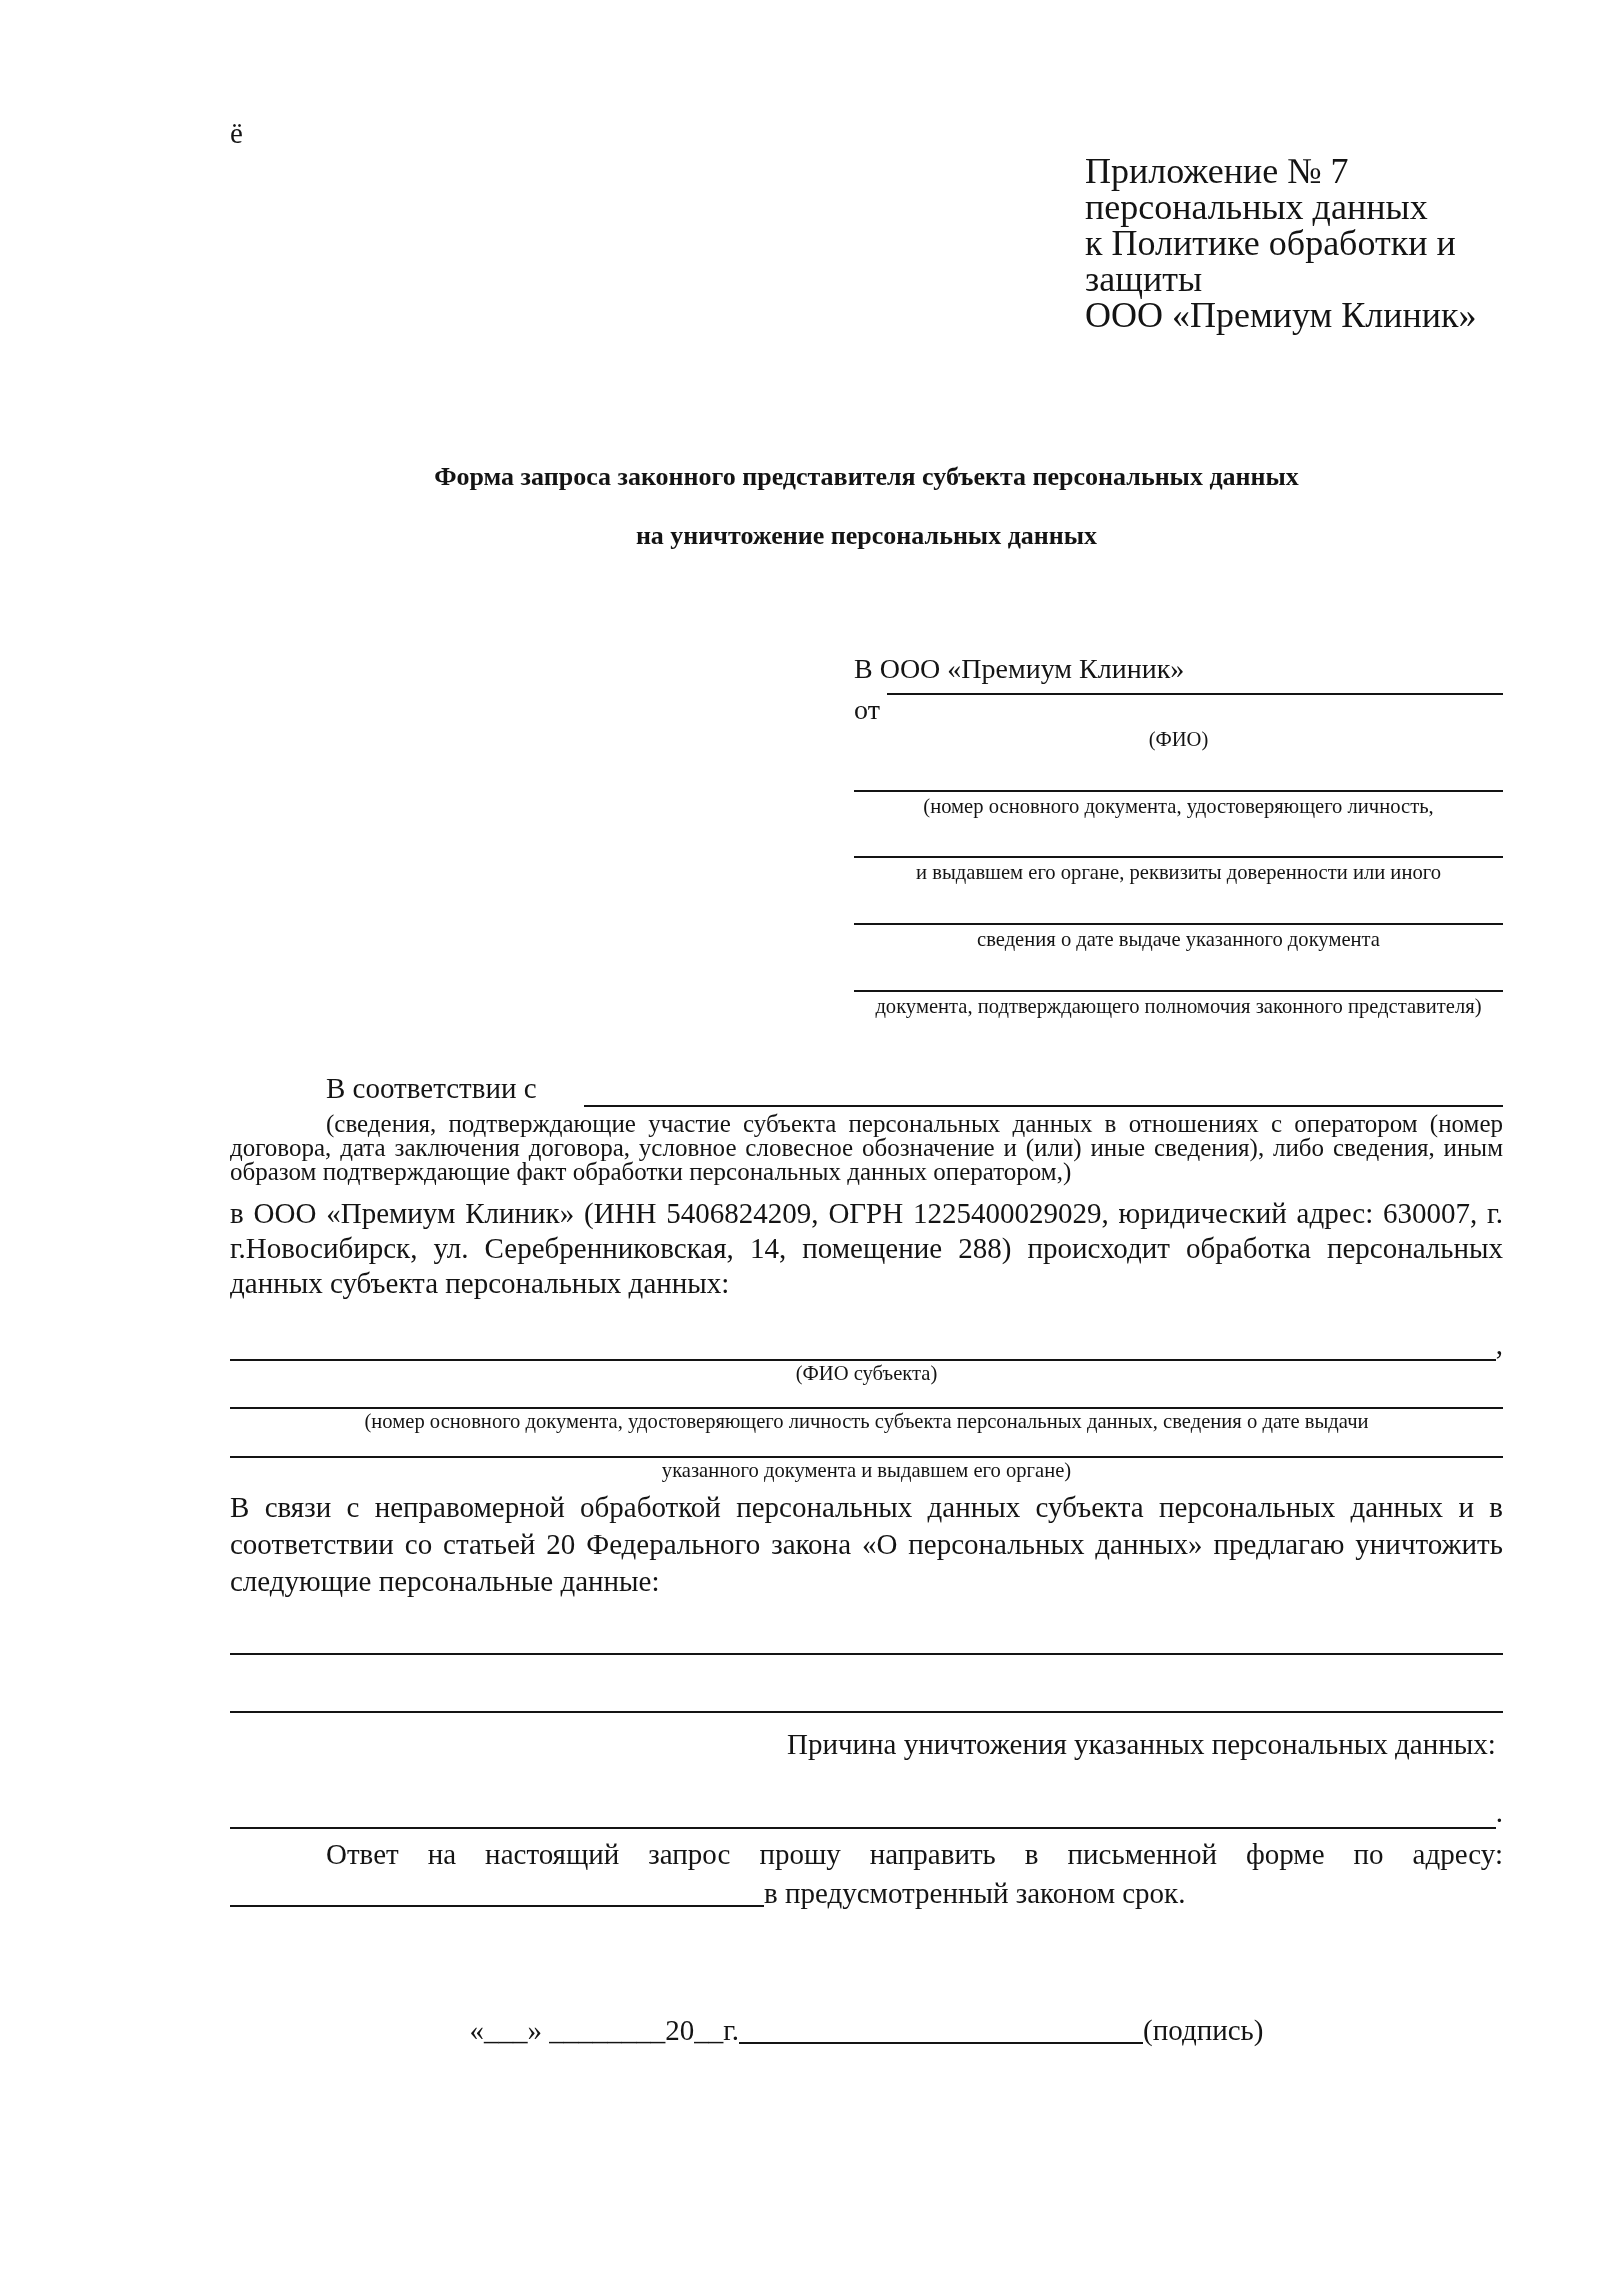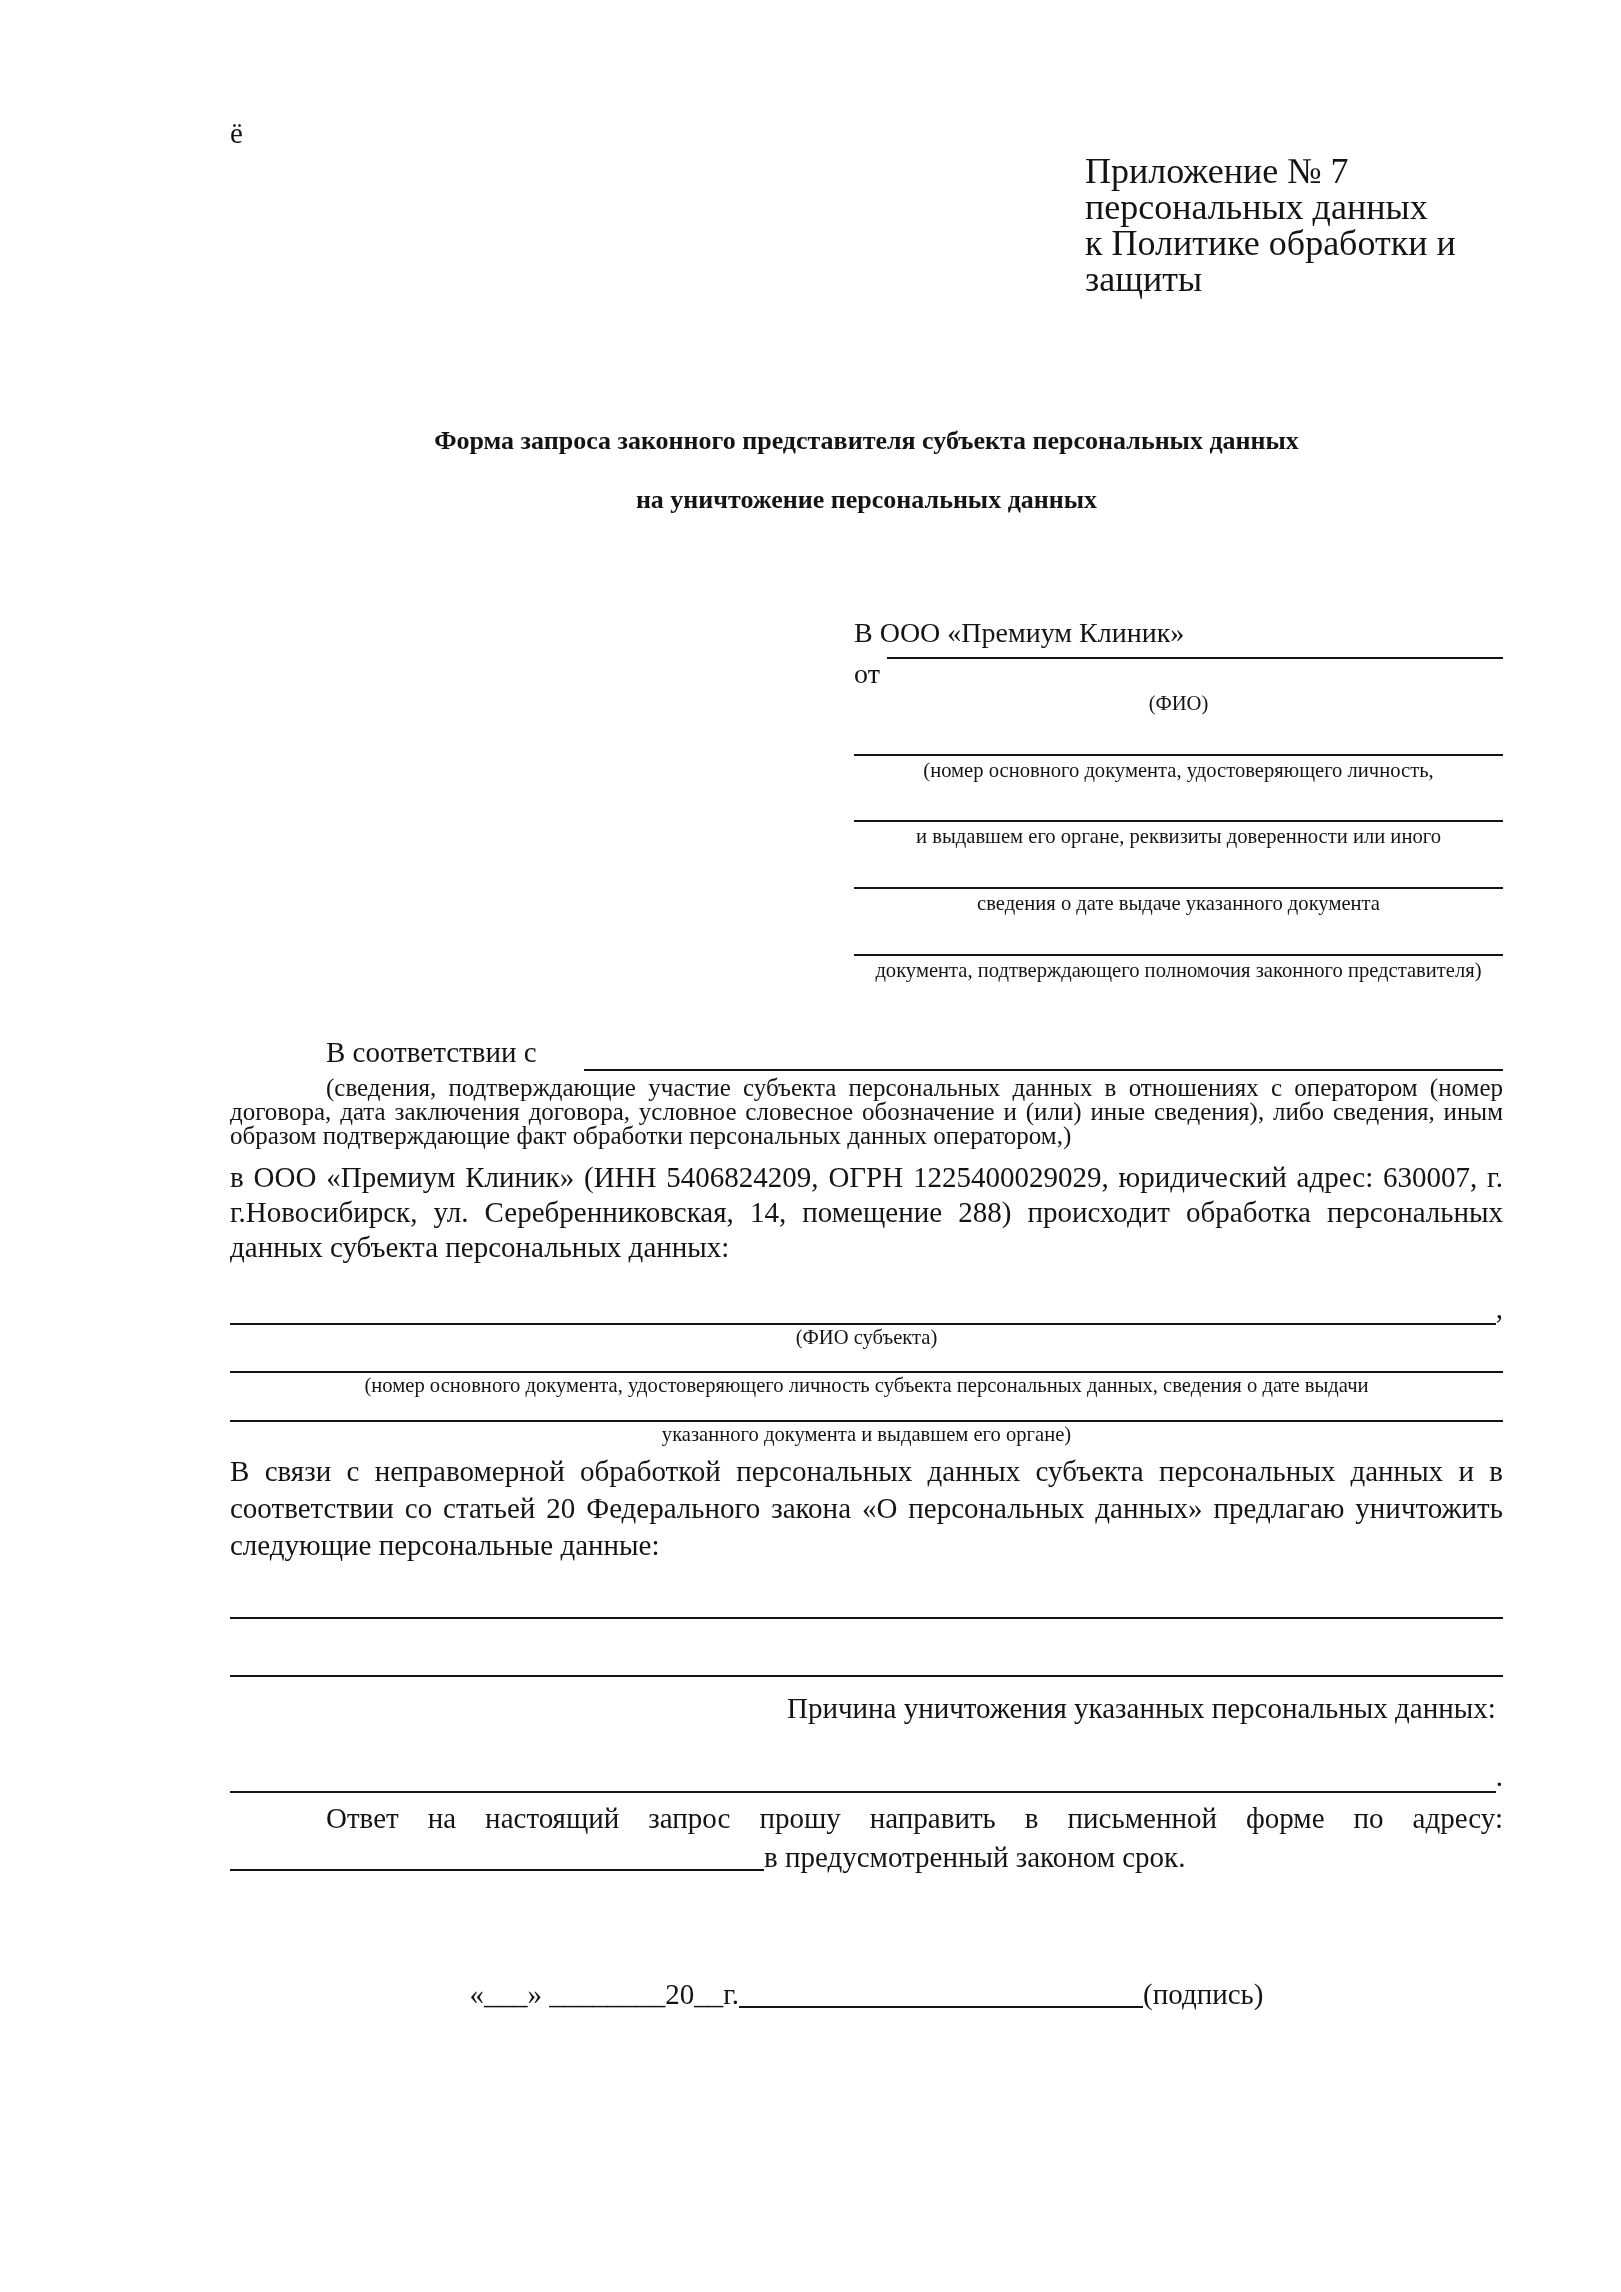--- a/index.html
+++ b/index.html
@@ -80,20 +80,21 @@
 <body>
 
 <div class="page">
 
   <div class="stray">ё</div>
 
   <div class="appendix">
     <div>Приложение № 7</div>
     <div>персональных данных</div>
     <div>к Политике обработки и защиты</div>
+    <div>ООО «Премиум Клиник»</div>
   </div>
 
   <div class="doc-title">
     <div>Форма запроса законного представителя субъекта персональных данных</div>
     <div>на уничтожение персональных данных</div>
   </div>
 
   <div class="addressee">
     <div class="to-line">В ООО «Премиум Клиник»</div>
     <div class="from-row">

